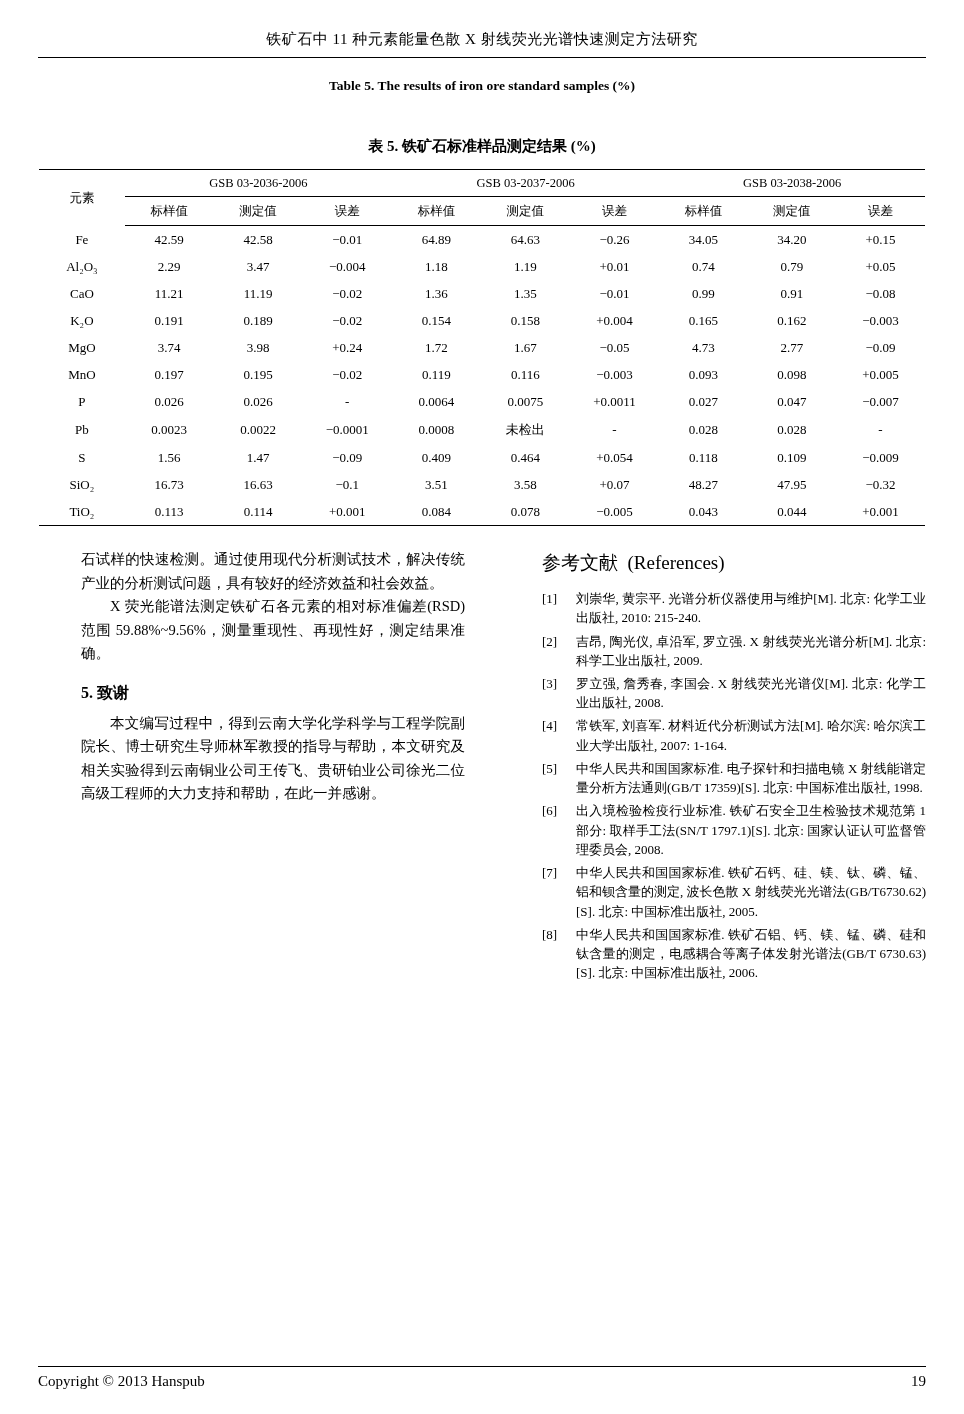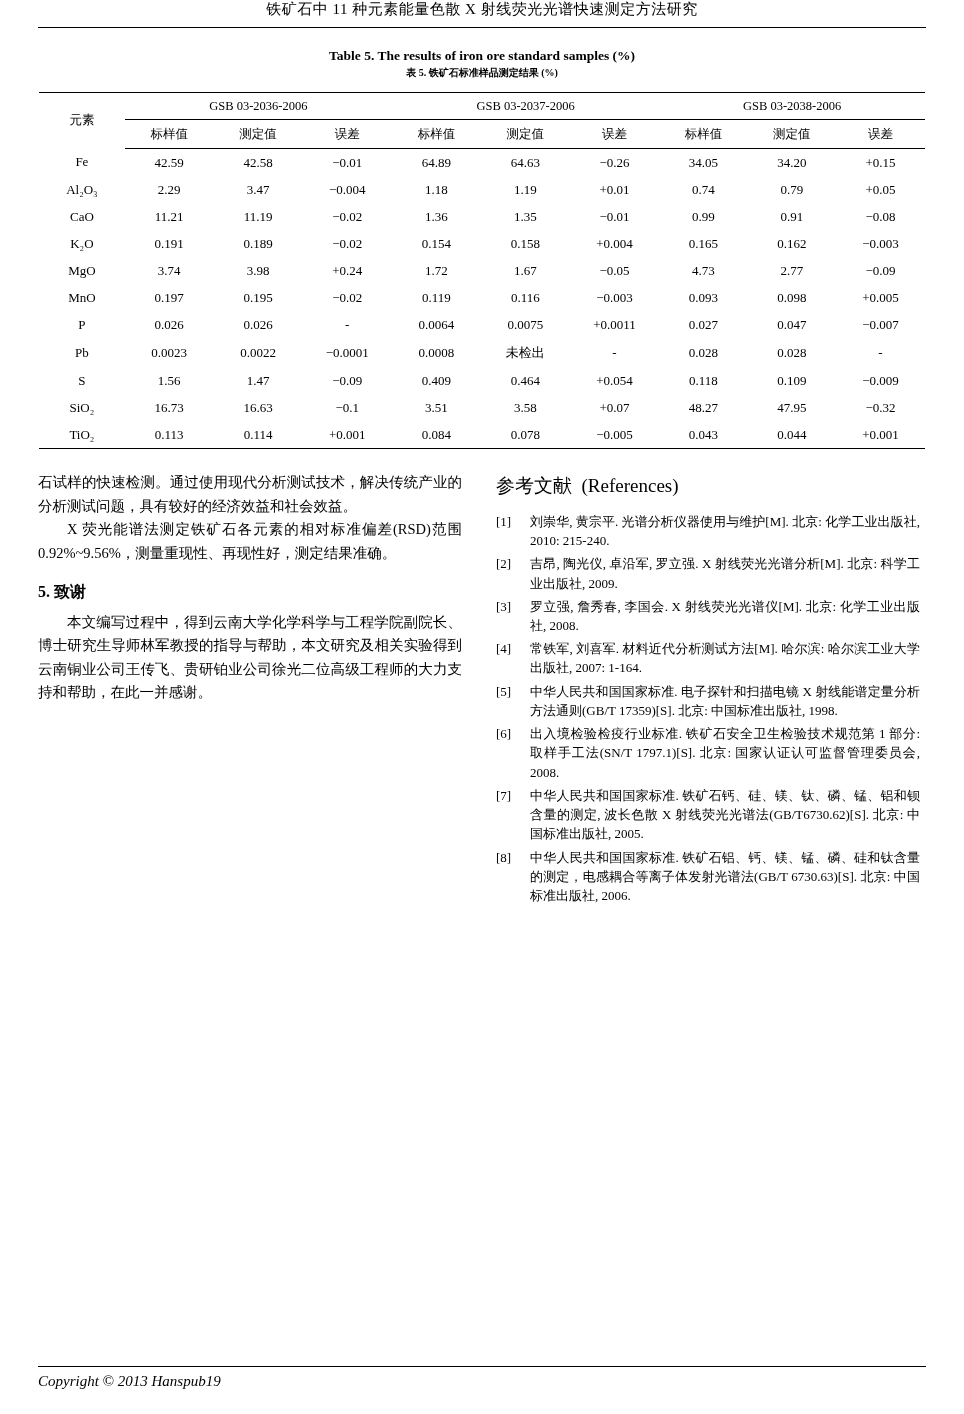--- a/index.html
+++ b/index.html
@@ -18,37 +18,38 @@
     position: relative;
     width: 964px;
     height: 1414px;
     box-sizing: border-box;
     padding: 0 38px;
   }
   
   .running-head {
     text-align: center;
     font-size: 15px;
-    padding-top: 0;
+    padding-top: 30px;
     letter-spacing: 0.5px;
   }
   .head-rule {
     border-bottom: 1px solid #000;
     margin-top: 8px;
   }
   
   .tbl-cap {
     text-align: center;
     margin-top: 18px;
     font-weight: bold;
     font-size: 13.5px;
     line-height: 1.45;
   }
   .tbl-cap .cn {
-    font-size: 10px;
+    font-size: 15px;
+    margin-top: 40px;
   }
   
   table.results {
     border-collapse: collapse;
     width: 886px;
     margin: 12px auto 0 auto;
     font-size: 13px;
   }
   table.results th, table.results td {
     text-align: center;
@@ -79,20 +80,21 @@
   
   .cols {
     display: flex;
     margin-top: 22px;
     gap: 34px;
   }
   .col {
     width: 424px;
     font-size: 14.5px;
     line-height: 1.62;
+    margin-left: 43px;
   }
   .col p {
     margin: 0;
     text-align: justify;
   }
   .col p.indent { text-indent: 2em; }
   .sec-head {
     font-weight: bold;
     font-size: 16px;
     margin: 14px 0 6px 0;
@@ -129,22 +131,21 @@
     right: 38px;
     bottom: 24px;
     font-size: 15px;
   }
   .footer .rule {
     border-top: 1px solid #000;
     margin-bottom: 6px;
   }
   .footer .row {
     display: flex;
-    justify-content: flex-start;
-    font-style: italic;
+    justify-content: space-between;
   }
 </style>
 </head>
 <body>
 
 <div class="page">
 
   <div class="running-head">铁矿石中 11 种元素能量色散 X 射线荧光光谱快速测定方法研究</div>
   <div class="head-rule"></div>
 
@@ -306,21 +307,21 @@
         <td class="numcell">0.044</td>
         <td class="numcell">+0.001</td>
       </tr>
     </tbody>
   </table>
 
   <div class="cols">
 
     <div class="col">
       <p>石试样的快速检测。通过使用现代分析测试技术，解决传统产业的分析测试问题，具有较好的经济效益和社会效益。</p>
-      <p class="indent">X 荧光能谱法测定铁矿石各元素的相对标准偏差(RSD)范围 0.92%~9.56%，测量重现性、再现性好，测定结果准确。</p>
+      <p class="indent">X 荧光能谱法测定铁矿石各元素的相对标准偏差(RSD)范围 59.88%~9.56%，测量重现性、再现性好，测定结果准确。</p>
       <div class="sec-head">5. 致谢</div>
       <p class="indent">本文编写过程中，得到云南大学化学科学与工程学院副院长、博士研究生导师林军教授的指导与帮助，本文研究及相关实验得到云南铜业公司王传飞、贵研铂业公司徐光二位高级工程师的大力支持和帮助，在此一并感谢。</p>
     </div>
 
     <div class="col">
       <div class="ref-head"><span>参考文献</span>&nbsp; <span class="en">(References)</span></div>
       <ul class="reflist">
         <li>
           <span class="num">[1]</span>
           <span class="txt">刘崇华, 黄宗平. 光谱分析仪器使用与维护[M]. 北京: 化学工业出版社, 2010: 215-240.</span>

